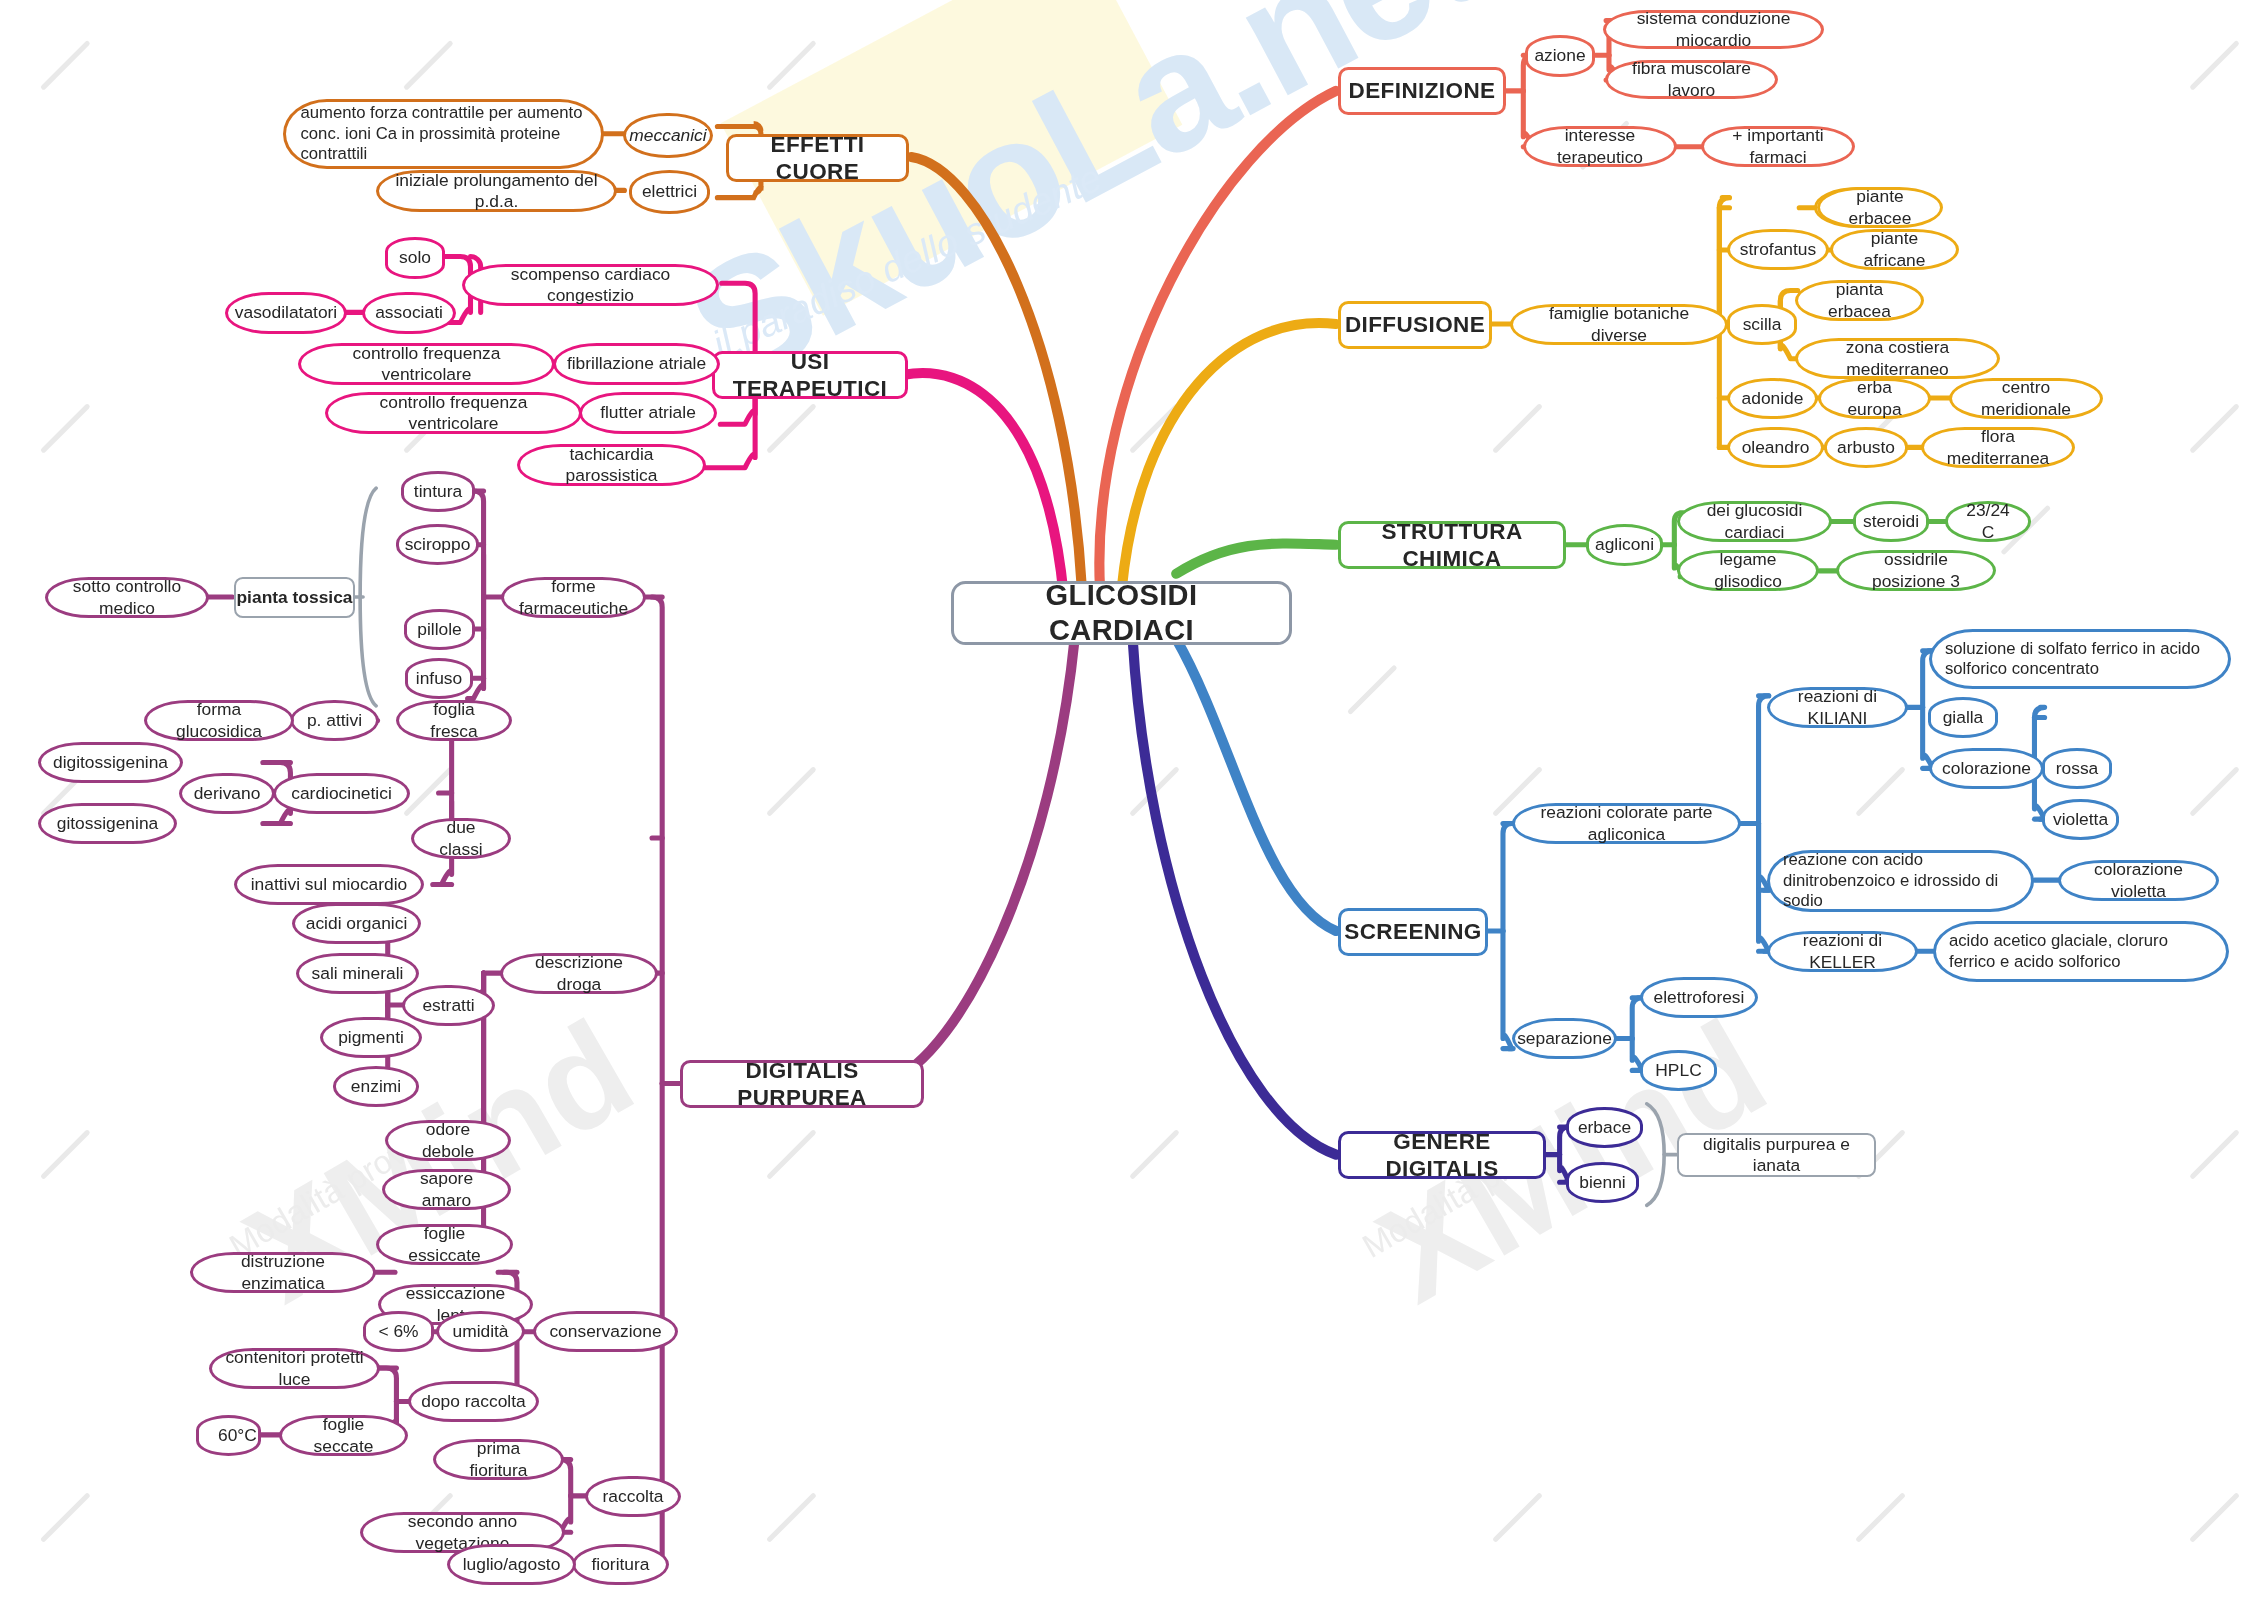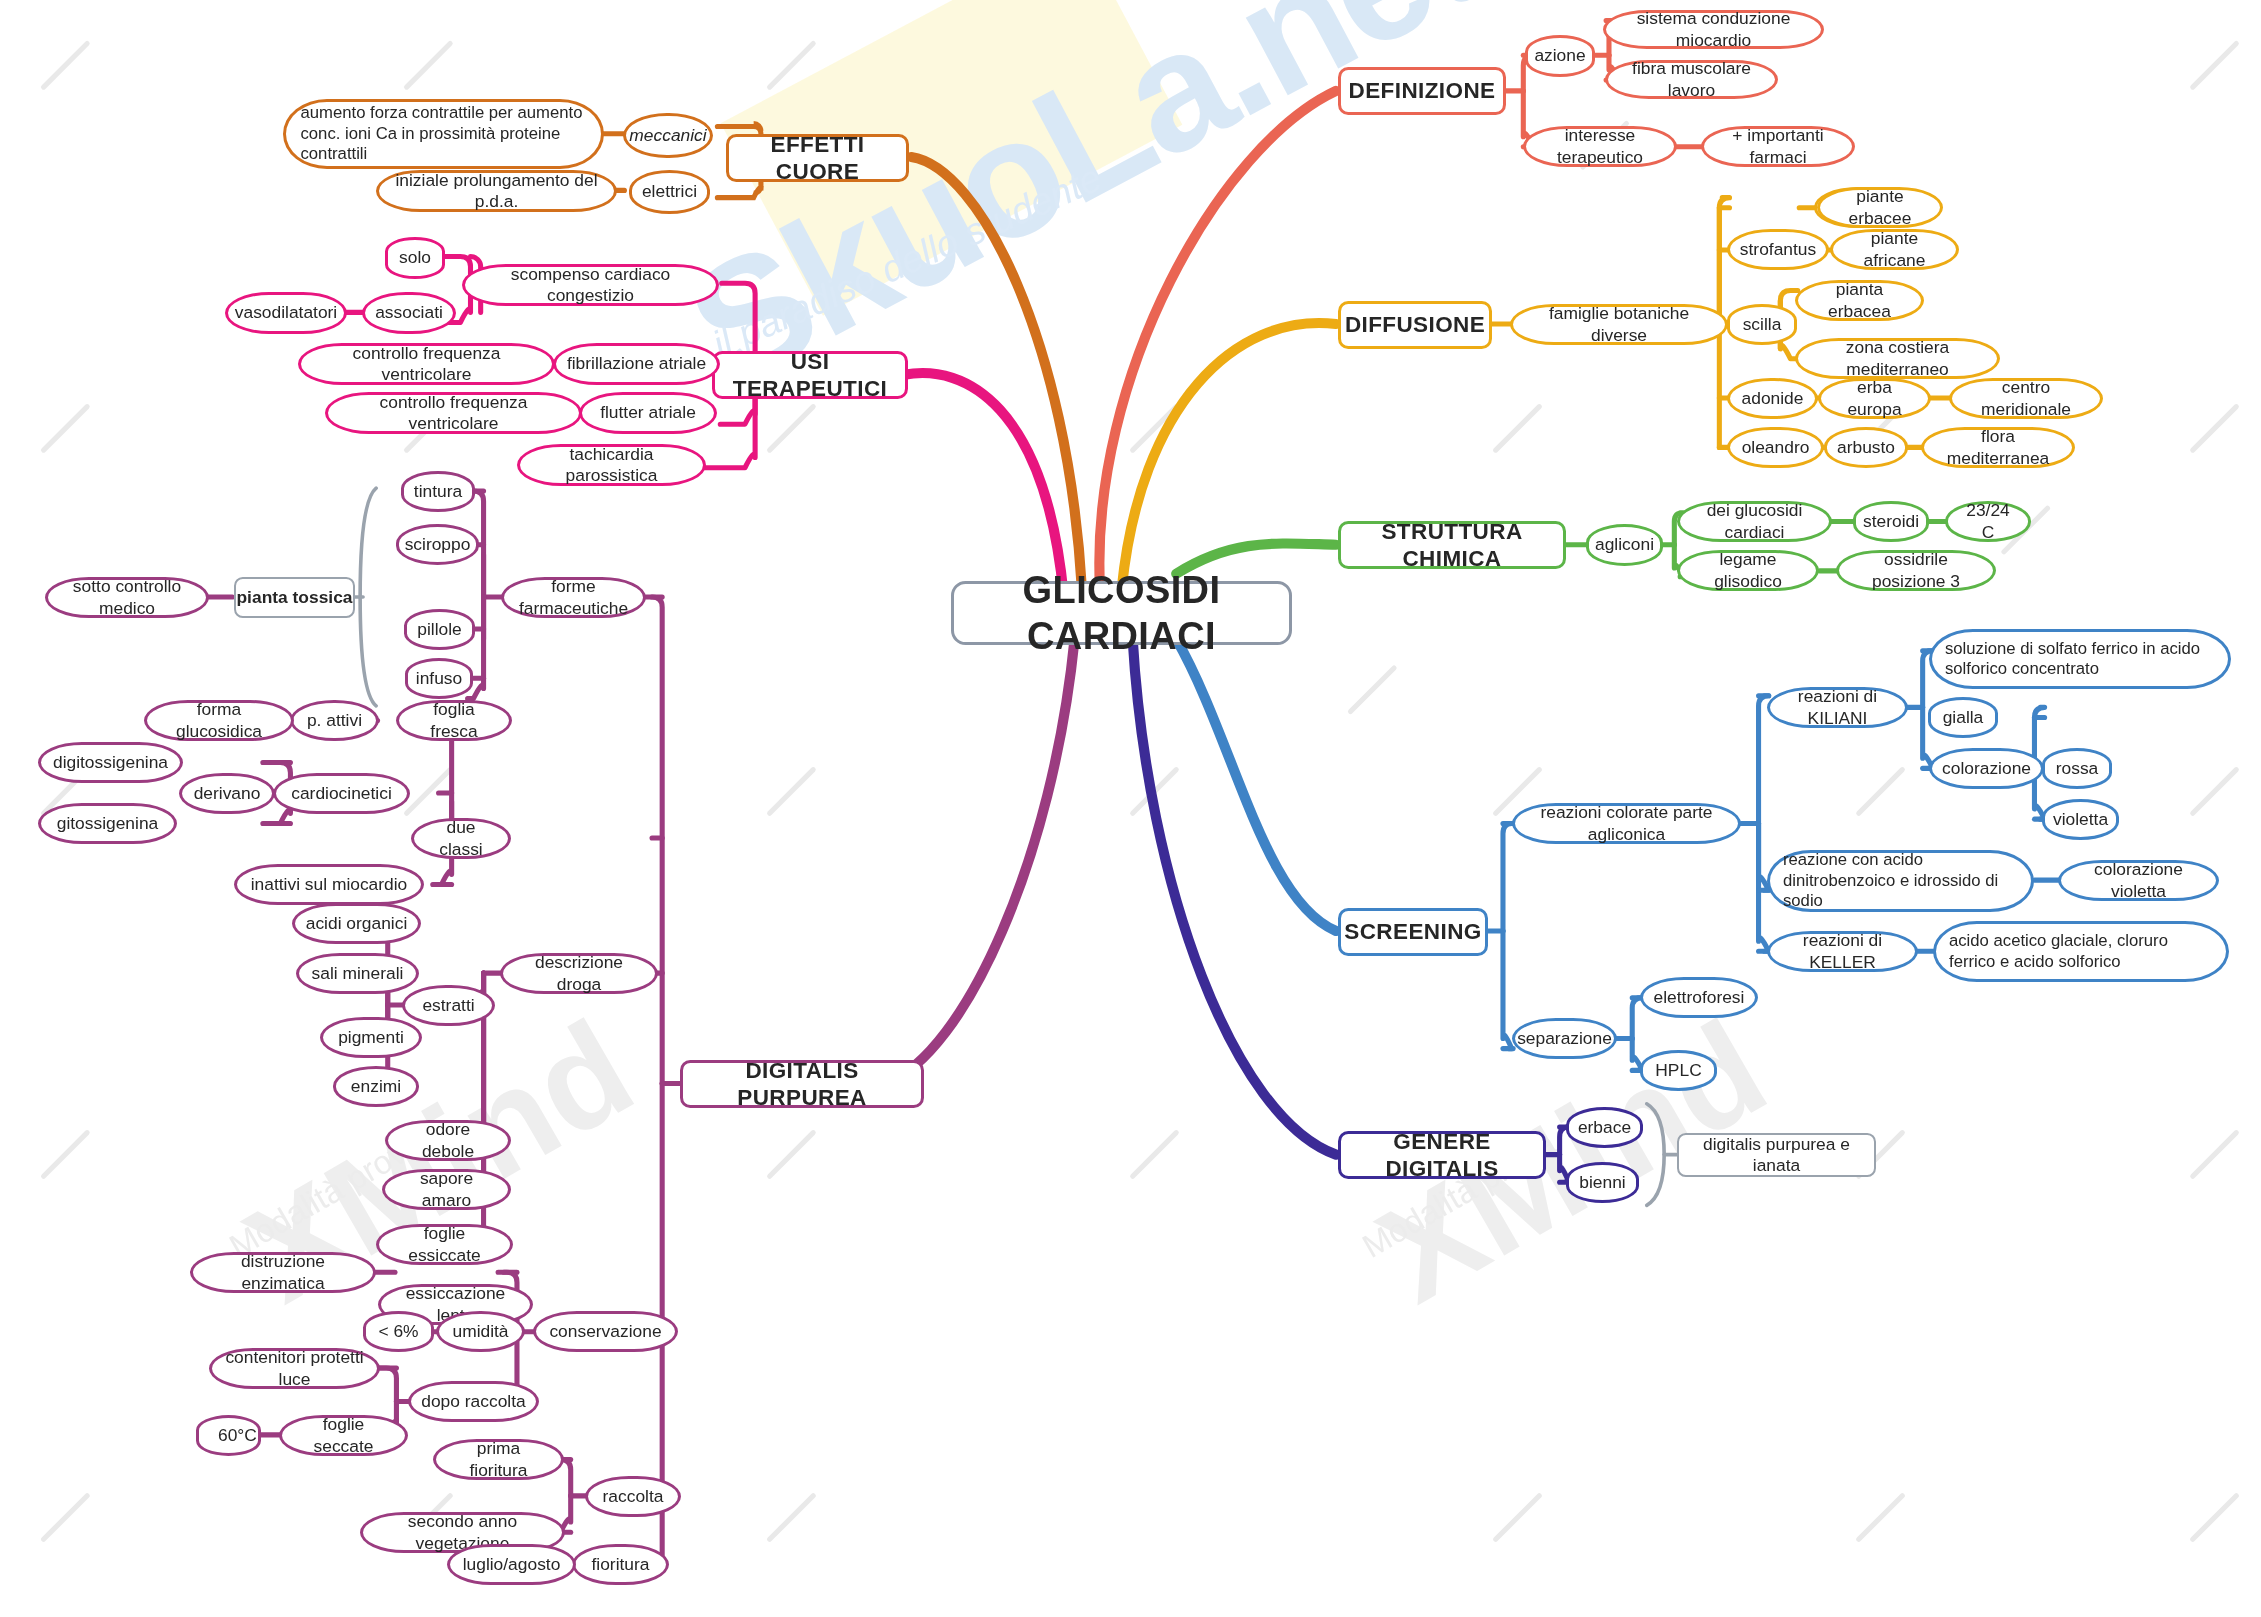--- a/index.html
+++ b/index.html
@@ -28,21 +28,21 @@
   #links{position:absolute;left:0;top:0;width:2261px;height:1618px;pointer-events:none;}
 
   
   .node{position:absolute;box-sizing:border-box;display:flex;align-items:center;
         justify-content:center;text-align:center;background:#fff;color:#262626;
         line-height:1.22;}
   
   .main{border:3.6px solid #888;border-radius:10.2px;font-size:22.5px;font-weight:bold;
         letter-spacing:0.4px;padding:0 13px;}
   
-  #root{border:3.6px solid #8d97a6;border-radius:14.5px;font-size:38px;font-weight:bold;
+  #root{border:3.6px solid #8d97a6;border-radius:14.5px;font-size:29px;font-weight:bold;
         letter-spacing:0.4px;padding:0 19px;}
   
   .sub{border:3.6px solid #999;border-radius:44px/50%;font-size:17.4px;padding:0 10.2px;}
   
   .bound{border:2.2px solid #9aa3ad;border-radius:8.7px;font-size:17.4px;background:#fff;
          padding:0 0;}
   .bound.b{font-weight:bold;}
 
   #footer{position:absolute;left:0;top:1561px;width:2261px;text-align:center;
           font-size:25px;color:#1a1a1a;}

